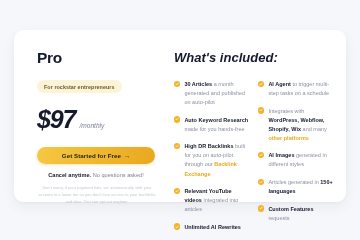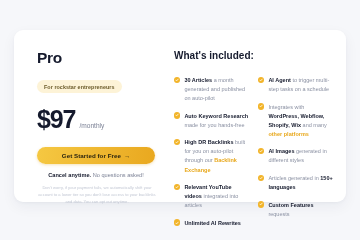--- a/index.html
+++ b/index.html
@@ -56,20 +56,21 @@
     padding: 3.4px 7px;
     border-radius: 20px;
     white-space: nowrap;
   }
 
   .price-row {
     margin-top: 14px;
     display: flex;
     align-items: baseline;
     gap: 4px;
+    font-style: italic;
   }
 
   .price-amount {
     font-size: 25px;
     font-weight: bold;
     color: #151a2d;
     letter-spacing: -1.1px;
     line-height: 1;
   }
 
@@ -121,25 +122,26 @@
     color: #c3c8d4;
   }
 
   
   .features-col {
     flex: 1;
     padding: 6px 0 0 9px;
   }
 
   .features-title {
-    font-size: 10px;
+    font-size: 13px;
     font-weight: bold;
     color: #151a2d;
     margin-bottom: 15px;
     letter-spacing: 0.02px;
+    font-style: italic;
   }
 
   .features-grid {
     display: flex;
     gap: 9px;
   }
 
   .features-column {
     flex: 1;
     display: flex;

